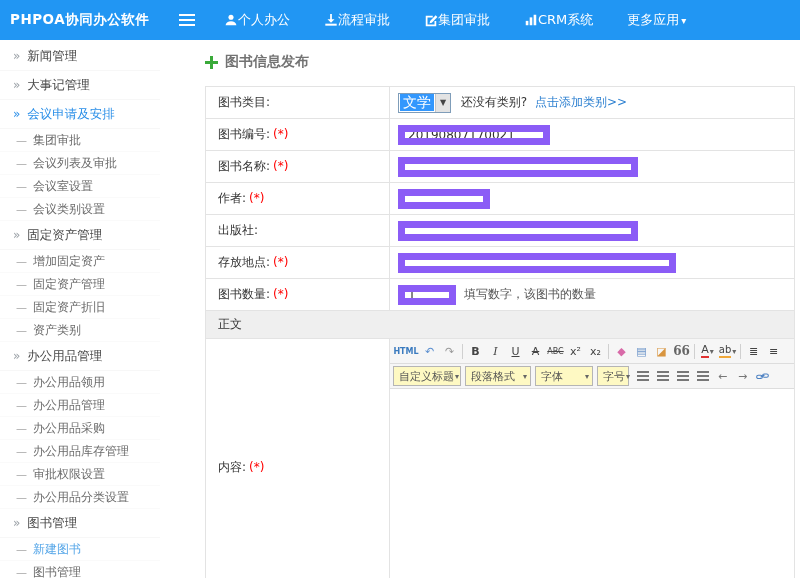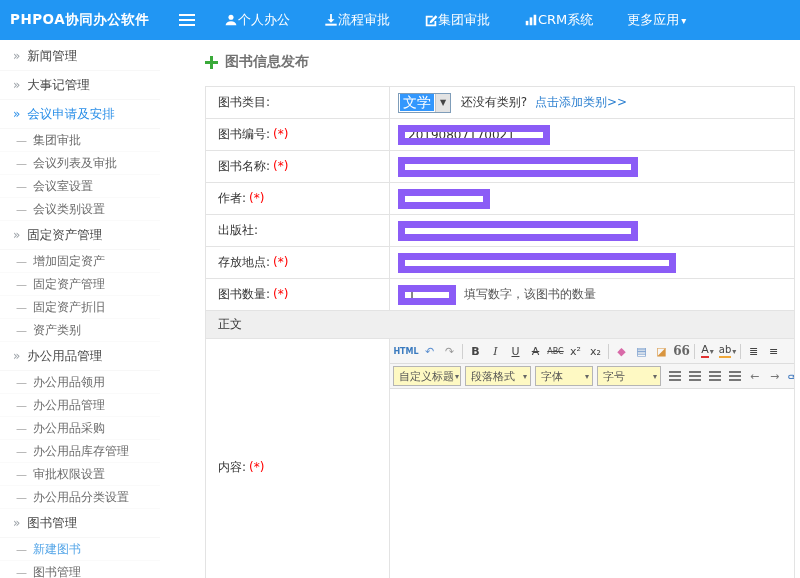--- a/index.html
+++ b/index.html
@@ -76,21 +76,21 @@
   .c-quote { font-family:"DejaVu Serif",serif; font-weight:bold; color:#666; font-size:12px; }
   .c-fontA .glyph { border-bottom:2px solid #e03333; line-height:1.15; }
   .c-hlA .glyph { border-bottom:2px solid #f0a83a; line-height:1.15; font-size:10px; }
   .mini-caret { font-size:8px; margin-left:1px; color:#666; }
 
   .tselect { border:1px solid #b5b5b5; background:#fef9c3; height:20px; display:inline-flex; align-items:center;
     justify-content:space-between; padding:0 3px 0 5px; font-size:11px; color:#555; margin-right:3px; flex:0 0 auto; cursor:pointer; }
   [data-name="heading-select"] { width:68px; }
   [data-name="paragraph-format-select"] { width:66px; }
   [data-name="font-family-select"] { width:58px; }
-  [data-name="font-size-select"] { width:64px; }
+  [data-name="font-size-select"] { width:32px; }
 
   .align-ic { width:12px; height:10px; display:inline-block;
     background:repeating-linear-gradient(to bottom,#777 0 2px,transparent 2px 4px); }
   .ind-ic { color:#777; font-size:11px; line-height:1; }
   .svgic svg { display:block; }
 
   .edit-area { flex:1 1 auto; background:#fff; cursor:text; }
 </style>
 </head>
 <body>

